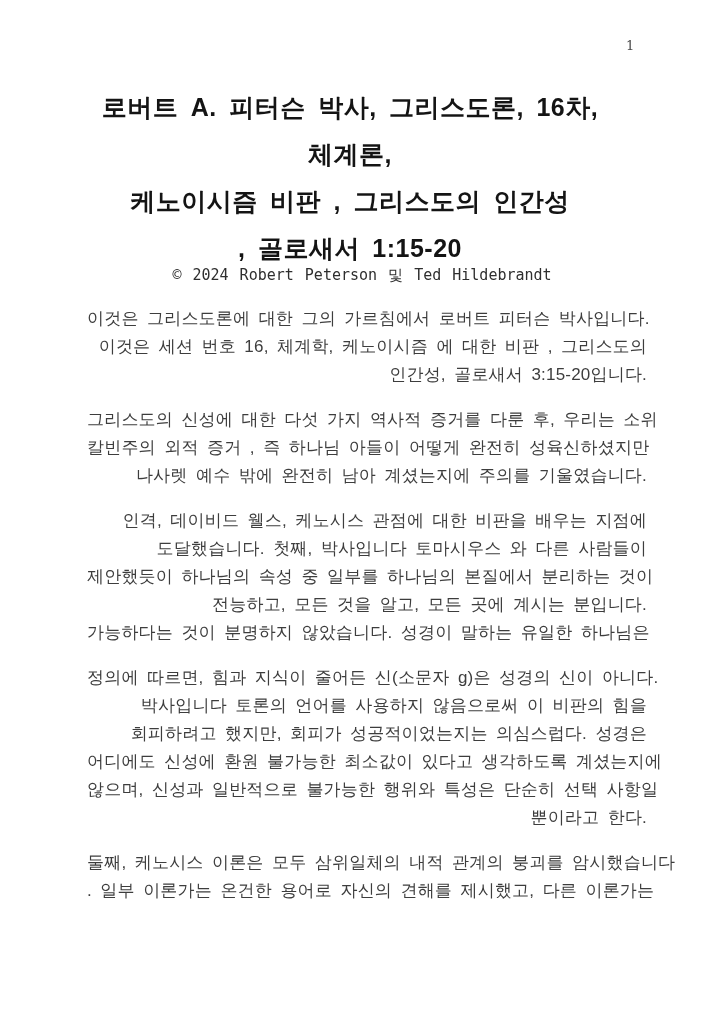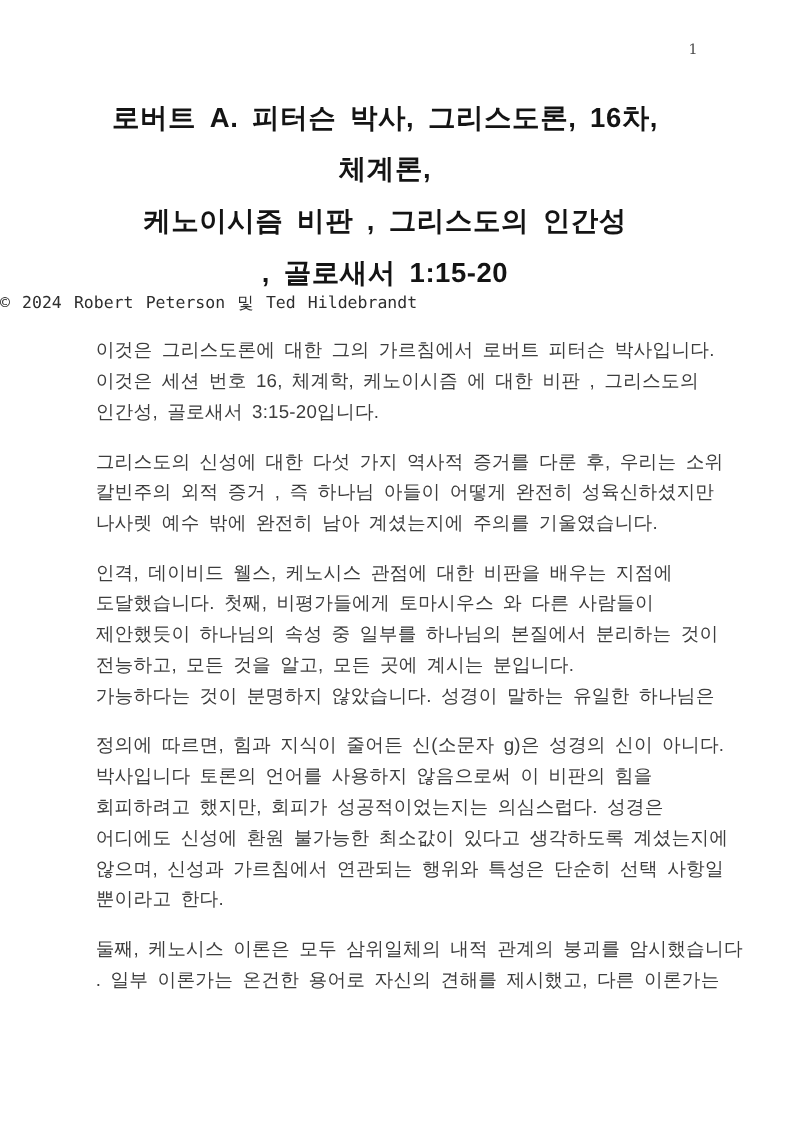--- a/index.html
+++ b/index.html
@@ -36,20 +36,21 @@
     line-height: 47px;
     word-spacing: 5px;
     letter-spacing: 0.5px;
   }
   .title-line { display: block; }
   .copyright {
     position: absolute;
     top: 266px;
     left: 0;
     width: 724px;
+    text-align: center;
     font-size: 15px;
     color: #2e2e2e;
     font-family: "DejaVu Sans Mono", "Liberation Mono", monospace;
     word-spacing: 2px;
   }
   .doc-body {
     position: absolute;
     top: 305px;
     left: 87px;
     width: 560px;
@@ -58,20 +59,21 @@
   }
   .para {
     margin: 0 0 17px 0;
     line-height: 28px;
     word-spacing: 3.5px;
     letter-spacing: 0.2px;
   }
   .body-line {
     display: block;
     white-space: nowrap;
+    text-align: right;
   }
 </style>
 </head>
 <body>
 
 <div class="page">
 
   <div class="page-number">1</div>
 
   <h1 class="title-block">
@@ -92,32 +94,32 @@
     </p>
 
     <p class="para">
       <span class="body-line">그리스도의 신성에 대한 다섯 가지 역사적 증거를 다룬 후, 우리는 소위</span>
       <span class="body-line">칼빈주의 외적 증거 , 즉 하나님 아들이 어떻게 완전히 성육신하셨지만</span>
       <span class="body-line">나사렛 예수 밖에 완전히 남아 계셨는지에 주의를 기울였습니다.</span>
     </p>
 
     <p class="para">
       <span class="body-line">인격, 데이비드 웰스, 케노시스 관점에 대한 비판을 배우는 지점에</span>
-      <span class="body-line">도달했습니다. 첫째, 비평가들에게 토마시우스 와 다른 사람들이</span>
+      <span class="body-line">도달했습니다. 첫째, 박사입니다 토마시우스 와 다른 사람들이</span>
       <span class="body-line">제안했듯이 하나님의 속성 중 일부를 하나님의 본질에서 분리하는 것이</span>
       <span class="body-line">전능하고, 모든 것을 알고, 모든 곳에 계시는 분입니다.</span>
       <span class="body-line">가능하다는 것이 분명하지 않았습니다. 성경이 말하는 유일한 하나님은</span>
     </p>
 
     <p class="para">
       <span class="body-line">정의에 따르면, 힘과 지식이 줄어든 신(소문자 g)은 성경의 신이 아니다.</span>
       <span class="body-line">박사입니다 토론의 언어를 사용하지 않음으로써 이 비판의 힘을</span>
       <span class="body-line">회피하려고 했지만, 회피가 성공적이었는지는 의심스럽다. 성경은</span>
       <span class="body-line">어디에도 신성에 환원 불가능한 최소값이 있다고 생각하도록 계셨는지에</span>
-      <span class="body-line">않으며, 신성과 가르침에서 연관되는 행위와 특성은 단순히 선택 사항일</span>
+      <span class="body-line">않으며, 신성과 일반적으로 불가능한 행위와 특성은 단순히 선택 사항일</span>
       <span class="body-line">뿐이라고 한다.</span>
     </p>
 
     <p class="para">
       <span class="body-line">둘째, 케노시스 이론은 모두 삼위일체의 내적 관계의 붕괴를 암시했습니다</span>
       <span class="body-line">. 일부 이론가는 온건한 용어로 자신의 견해를 제시했고, 다른 이론가는</span>
     </p>
 
   </div>
 

